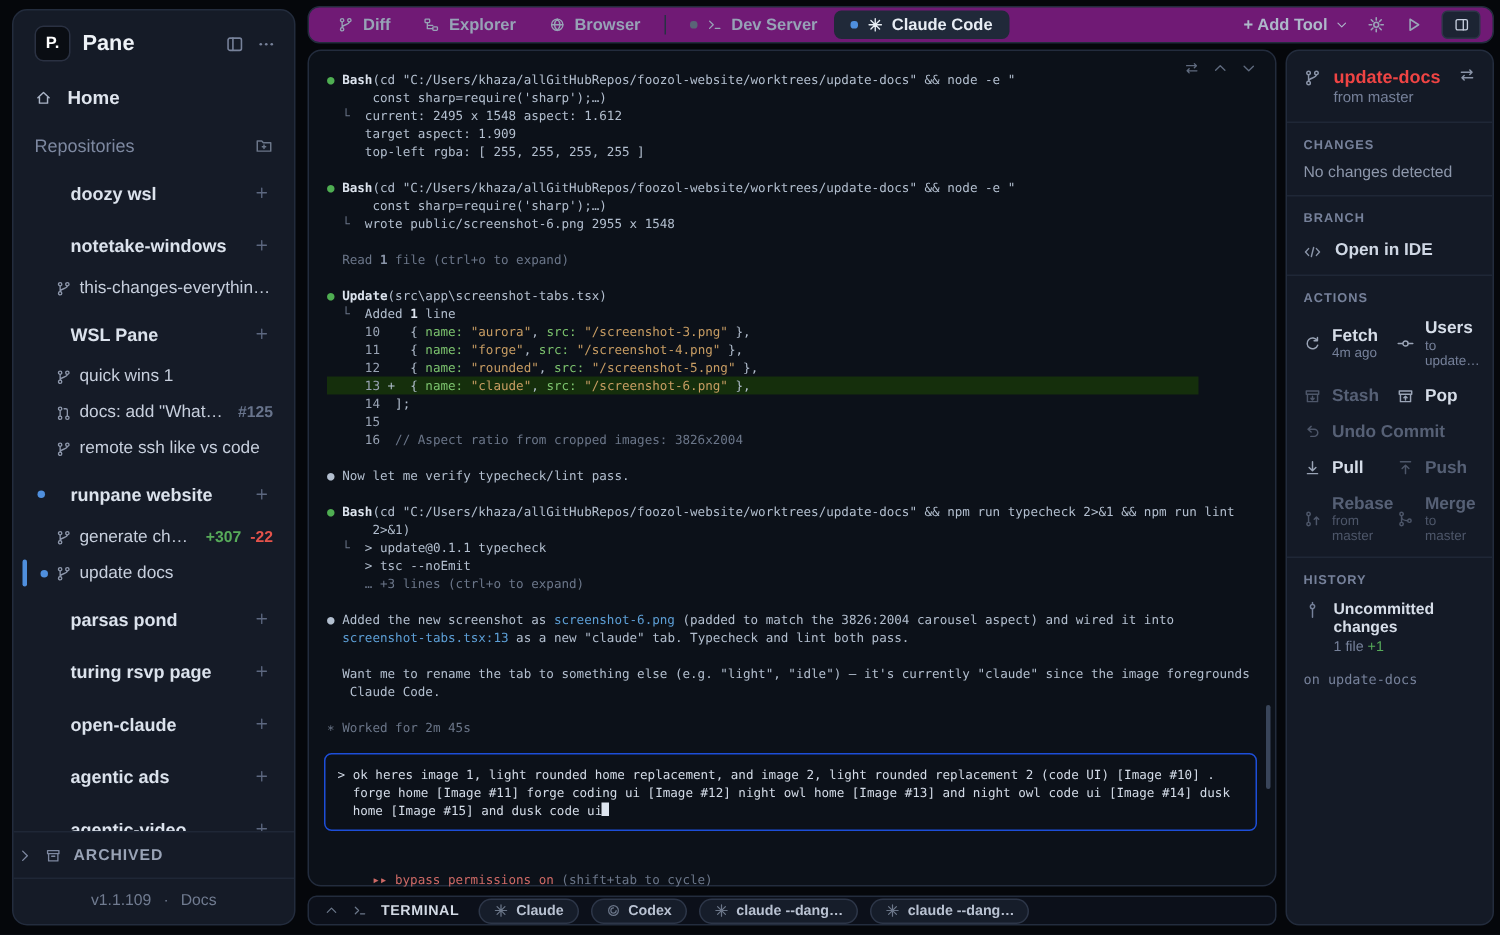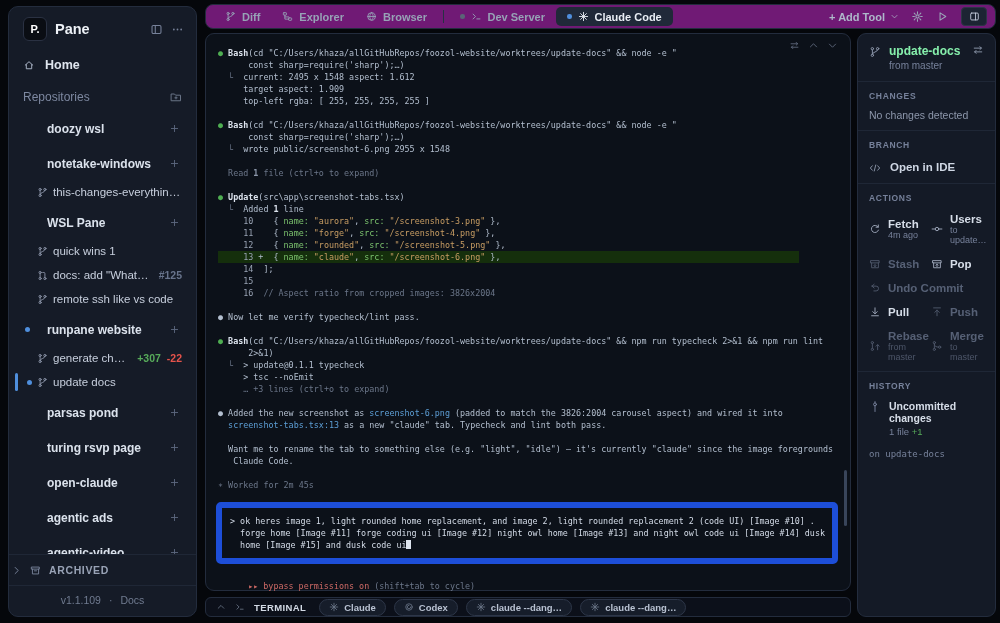--- a/index.html
+++ b/index.html
@@ -66,39 +66,39 @@
   #log{position:absolute;left:12px;top:13px;right:14px}
   .tl{height:12px}
   .b{font-weight:700;color:#dde4ee}
   .d{color:#6b7689}
   .db{font-weight:700;color:#8b96a9}
   .g{color:#7cc36e}.o{color:#c89d63}.bl{color:#5d9fd6}.gb{color:#4fae52}.ln{color:#99a3b4}
   .tl.add{background:#152f0c;width:94%}
   .termicons{position:absolute;top:6px;right:12px;display:flex;gap:8px;color:#5f6a7e}
   .termicons .ic{width:11px;height:11px}
   .scrollthumb{position:absolute;right:3px;top:436px;width:3px;height:56px;border-radius:2px;background:#39455a}
-  #prompt{position:absolute;left:10px;right:12px;top:468px;border:6px solid #1d4ed8;border-radius:5px;
+  #prompt{position:absolute;left:10px;right:12px;top:468px;border:1px solid #1d4ed8;border-radius:5px;
           padding:7px 8px;color:#d3dbe7}
   .cursor{display:inline-block;width:4.6px;height:9px;background:#dde4ee;vertical-align:-1px}
   #bypass{position:absolute;left:22px;top:534px;color:#cf6a66}
 
   
   #bottombar{left:205px;top:597px;width:646px;height:20px;border-radius:6px;background:#0c101a;
              display:flex;align-items:center;gap:9px;padding:0 10px}
   #bottombar .ic{width:10px;height:10px;color:#6b7689}
   .termlbl{font-size:9.5px;font-weight:700;letter-spacing:.04em;color:#d3dae5;margin-right:4px}
   .pill{display:flex;align-items:center;gap:5px;border:1px solid #2d3648;background:#161d2a;border-radius:999px;
         padding:2px 9px;font-size:9.5px;font-weight:600;color:#b9c2d2;white-space:nowrap}
   .pill .ic{width:9px;height:9px;color:#aab4c6}
 
   
   #rightpanel{left:857px;top:33px;width:139px;height:584px;background:#141a26;border-radius:9px;overflow:hidden}
   .rp-head{padding:10px 11px;display:flex;gap:8px;align-items:flex-start;border-bottom:1px solid #1f2736}
   .rp-head .bic{color:#8a94a8;width:12px;height:12px;margin-top:2px}
-  .rp-name{font-size:12px;font-weight:700;color:#86efac}
+  .rp-name{font-size:12px;font-weight:700;color:#ef4444}
   .rp-sub{font-size:10px;color:#76819a;margin-top:2px}
   .rp-swap{margin-left:auto;color:#8a94a8;width:12px;height:12px}
   .rp-sec{padding:9px 11px;border-bottom:1px solid #1f2736}
   .rp-h{font-size:8.5px;font-weight:700;letter-spacing:.08em;color:#76819a}
   .rp-empty{font-size:10.5px;color:#8d97ab;margin-top:8px}
   .rp-item{display:flex;align-items:flex-start;gap:9px;margin-top:11px;color:#cfd7e4;font-size:11.5px;font-weight:600}
   .rp-item .ic{color:#8a94a8;margin-top:1px}
   .rp-item .sub{display:block;font-size:9.5px;color:#76819a;font-weight:500;margin-top:1px}
   .agrid{display:grid;grid-template-columns:1.05fr 1fr;gap:12px 2px;margin-top:10px}
   .action{display:flex;gap:7px;align-items:center;font-size:11.5px;font-weight:700;color:#d6dde8}

